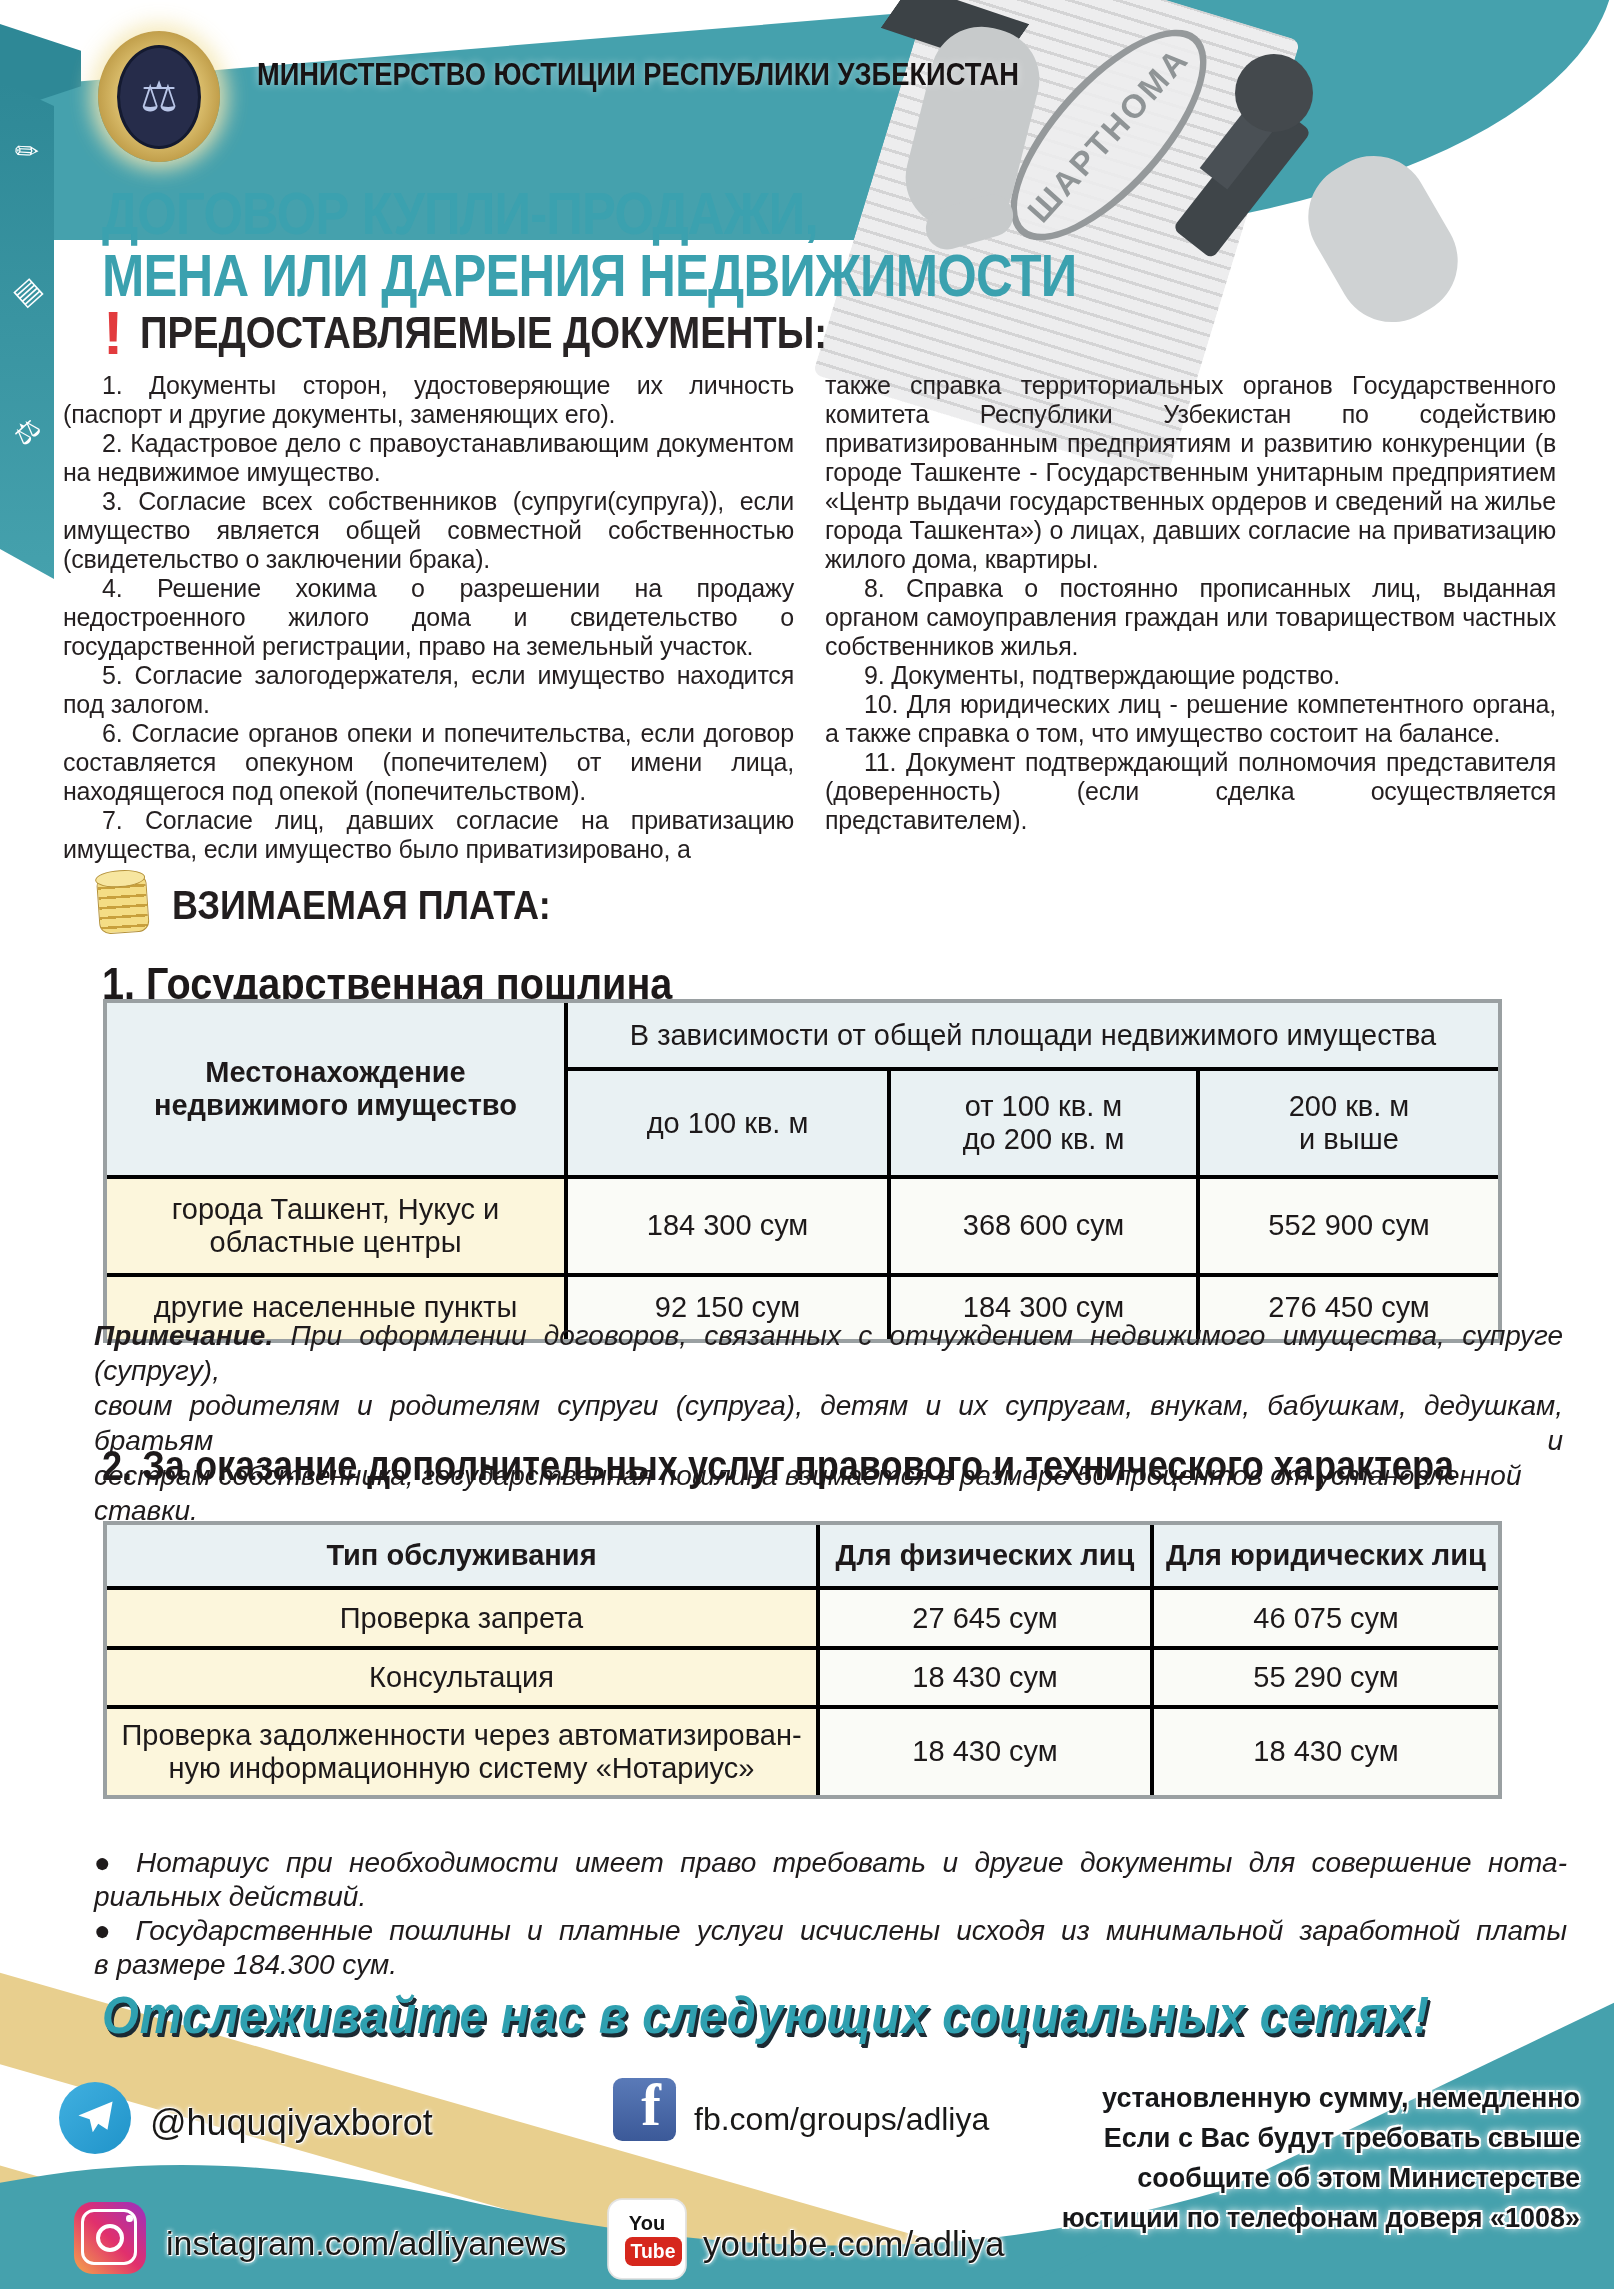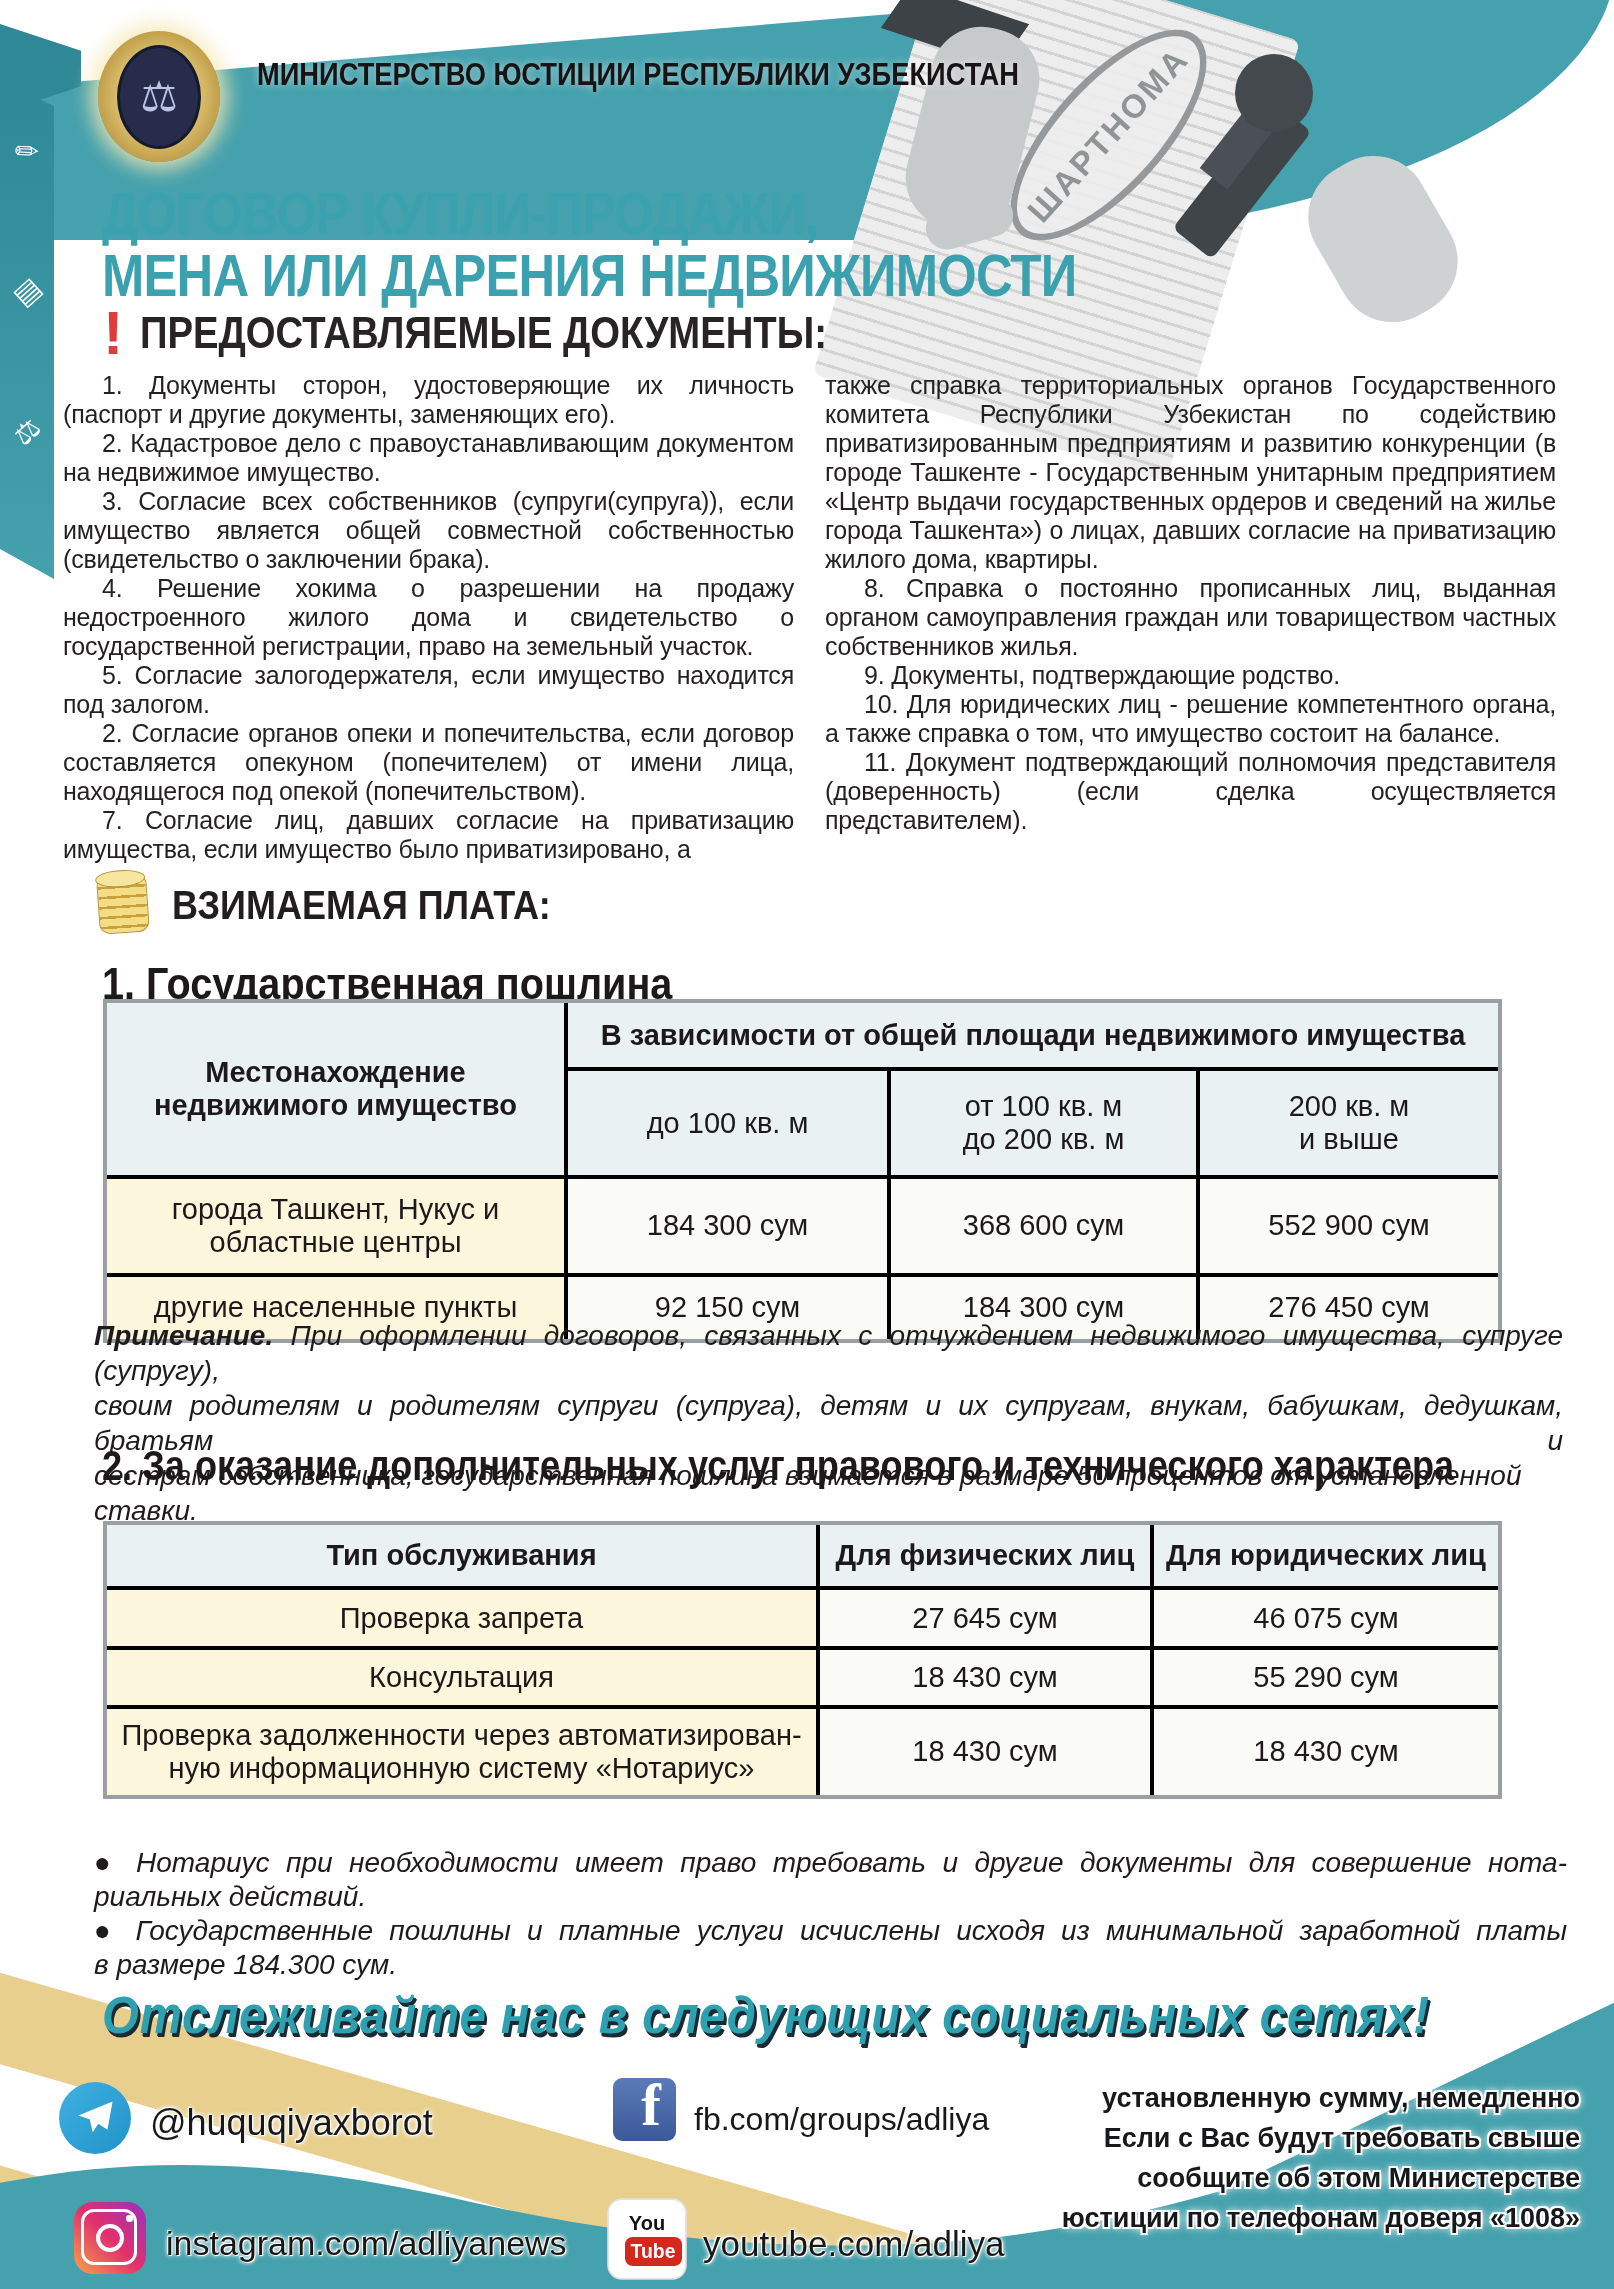--- a/index.html
+++ b/index.html
@@ -160,21 +160,21 @@
     <span class="excl">!</span>
     <span class="docs-head-text">ПРЕДОСТАВЛЯЕМЫЕ ДОКУМЕНТЫ:</span>
   </div>
 
   <div class="abs col col-left">
     <p>1. Документы сторон, удостоверяющие их личность (паспорт и другие документы, заменяющих его).</p>
     <p>2. Кадастровое дело с правоустанавливающим документом на недвижимое имущество.</p>
     <p>3. Согласие всех собственников (супруги(супруга)), если имущество является общей совместной собственностью (свидетельство о заключении брака).</p>
     <p>4. Решение хокима о разрешении на продажу недостроенного жилого дома и свидетельство о государственной регистрации, право на земельный участок.</p>
     <p>5. Согласие залогодержателя, если имущество находится под залогом.</p>
-    <p>2. Согласие органов опеки и попечительства, если договор составляется опекуном (попечителем) от имени лица, находящегося под опекой (попечительством).</p>
+    <p>6. Согласие органов опеки и попечительства, если договор составляется опекуном (попечителем) от имени лица, находящегося под опекой (попечительством).</p>
     <p>7. Согласие лиц, давших согласие на приватизацию имущества, если имущество было приватизировано, а</p>
   </div>
   <div class="abs col col-right">
     <p class="noindent">также справка территориальных органов Государственного комитета Республики Узбекистан по содействию приватизированным предприятиям и развитию конкуренции (в городе Ташкенте - Государственным унитарным предприятием «Центр выдачи государственных ордеров и сведений на жилье города Ташкента») о лицах, давших согласие на приватизацию жилого дома, квартиры.</p>
     <p>8. Справка о постоянно прописанных лиц, выданная органом самоуправления граждан или товариществом частных собственников жилья.</p>
     <p>9. Документы, подтверждающие родство.</p>
     <p>10. Для юридических лиц - решение компетентного органа, а также справка о том, что имущество состоит на балансе.</p>
     <p>11. Документ подтверждающий полномочия представителя (доверенность) (если сделка осуществляется представителем).</p>
   </div>
 
@@ -192,21 +192,21 @@
         <col style="width:323px">
         <col style="width:309px">
         <col style="width:298px">
       </colgroup>
     <tbody>
         <tr>
       <td class="hcell bold" rowspan="2">
         <span class="cellline">Местонахождение</span>
         <span class="cellline">недвижимого имущество</span>
       </td>
-      <td class="hcell lastcol" colspan="3" style="height:57px;font-weight:bold;">В зависимости от общей площади недвижимого имущества</td>
+      <td class="hcell lastcol" colspan="3" style="height:57px;">В зависимости от общей площади недвижимого имущества</td>
     </tr>
     <tr>
       <td class="hcell" style="height:96px;">
         <span class="cellline">до 100 кв. м</span>
         <span class="cellline"></span>
       </td>
       <td class="hcell">
         <span class="cellline">от 100 кв. м</span>
         <span class="cellline">до 200 кв. м</span>
       </td>

